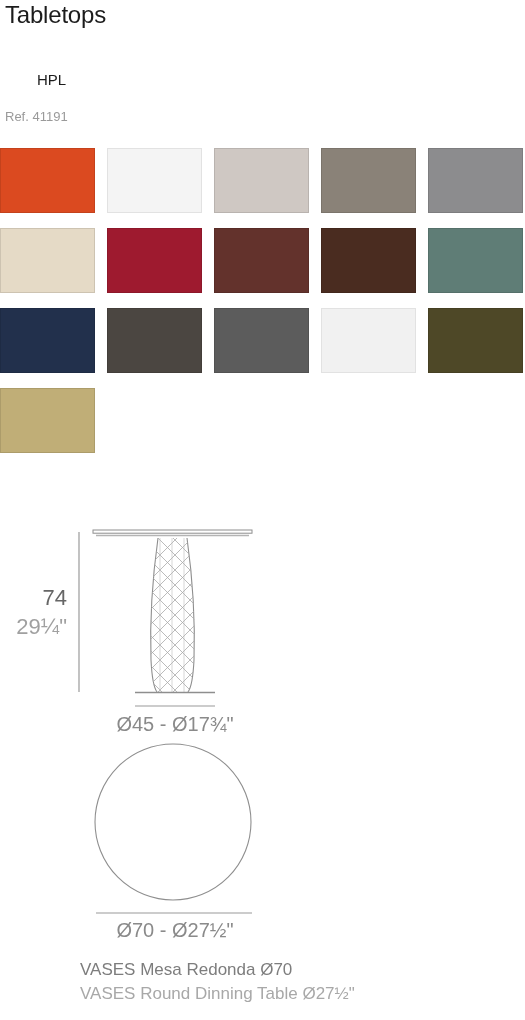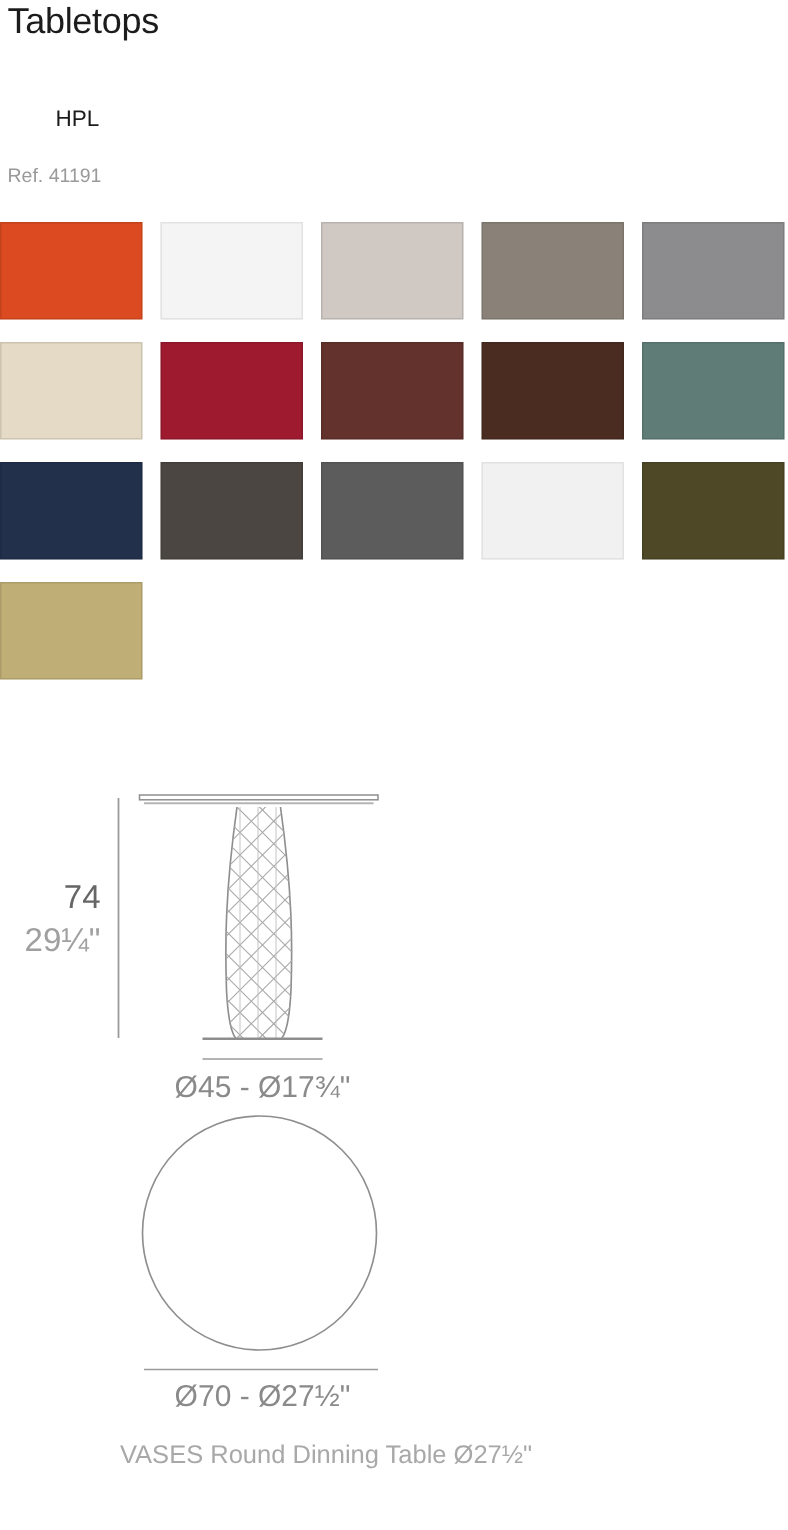--- a/index.html
+++ b/index.html
@@ -210,14 +210,15 @@
     <text x="67" y="134" text-anchor="end" font-family="Liberation Sans, sans-serif" font-size="22" fill="#a0a0a0">29¼"</text>
 
     <text x="175" y="231" text-anchor="middle" font-family="Liberation Sans, sans-serif" font-size="20" fill="#8a8a8a">Ø45 - Ø17¾"</text>
 
     <text x="175" y="437" text-anchor="middle" font-family="Liberation Sans, sans-serif" font-size="20" fill="#8a8a8a">Ø70 - Ø27½"</text>
 
   </svg>
 </div>
 
 <div class="caption">
+  <div class="caption-line-1">VASES Mesa Redonda Ø70</div>
   <div class="caption-line-2">VASES Round Dinning Table Ø27½"</div>
 </div>
 
 </body></html>

